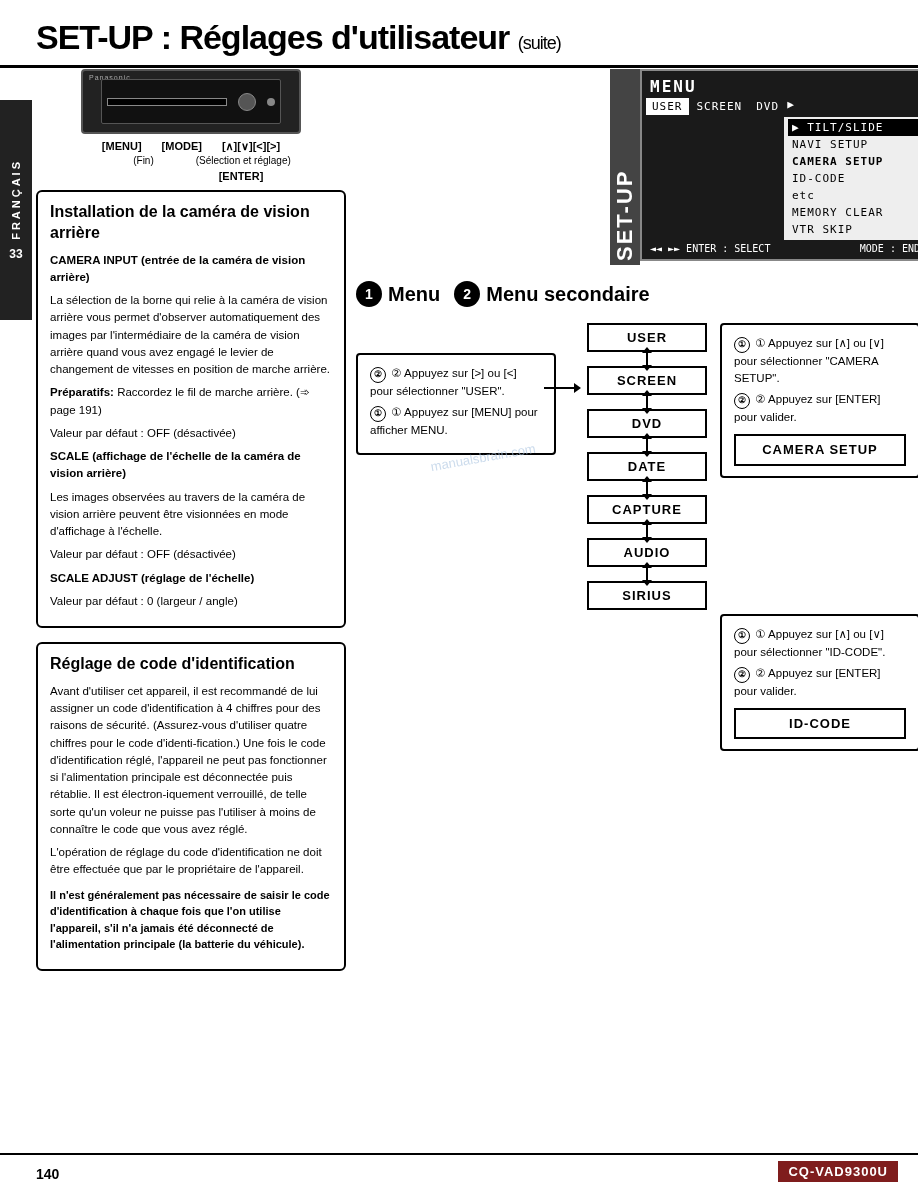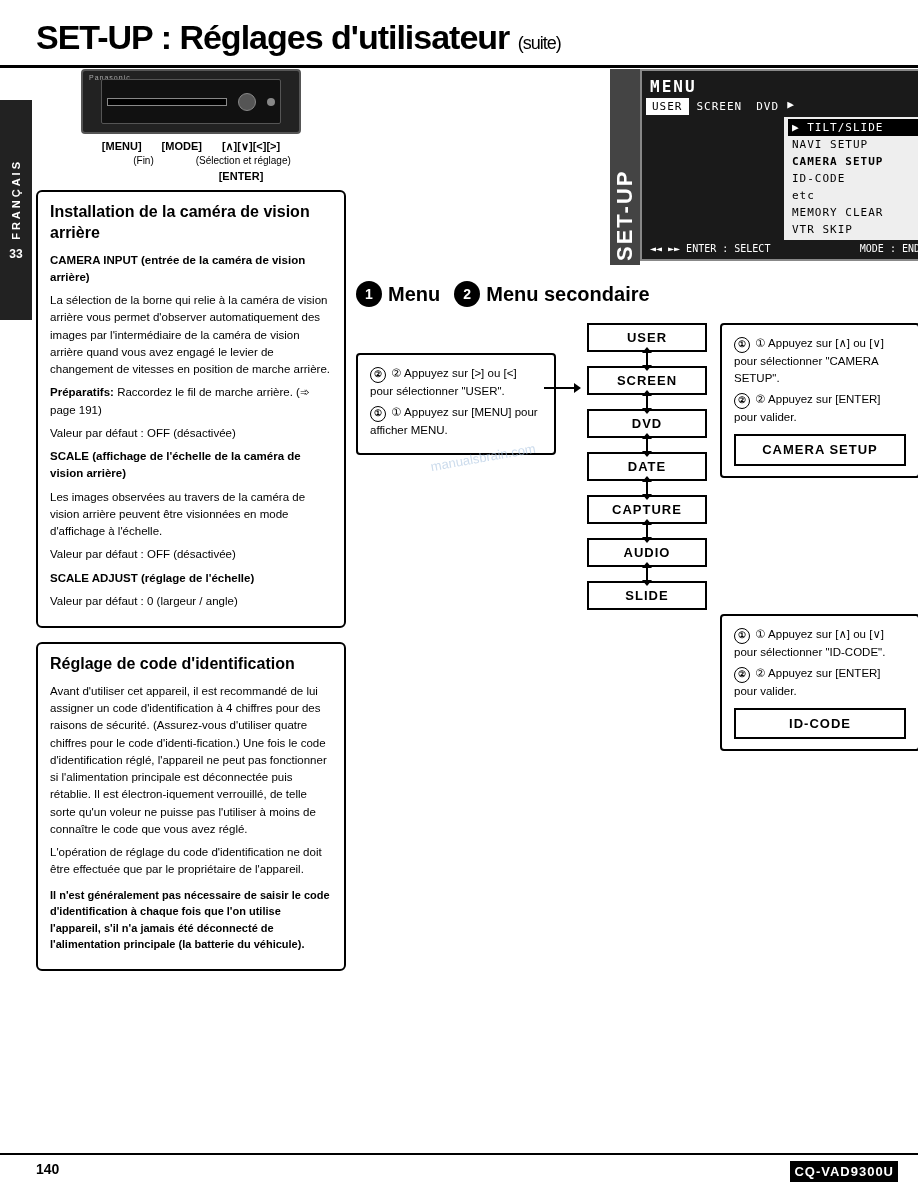--- a/index.html
+++ b/index.html
@@ -370,33 +370,33 @@
 
     
     .footer {
       position: absolute;
       bottom: 0;
       left: 0;
       right: 0;
       border-top: 2px solid #000;
       display: flex;
       justify-content: space-between;
-      align-items: flex-start;
+      align-items: flex-end;
       padding: 6px 20px 6px 36px;
     }
     .footer-page {
       font-size: 14px;
       font-weight: bold;
     }
     .footer-model {
-      background: #000000;
+      background: #7f1d1d;
       color: #fff;
       font-size: 13px;
       font-weight: bold;
-      padding: 3px 4px;
+      padding: 3px 10px;
       letter-spacing: 1px;
     }
 
     
     .circle-small {
       width: 16px;
       height: 16px;
       background: #fff;
       border: 1.5px solid #000;
       border-radius: 50%;
@@ -600,21 +600,21 @@
           <div class="flow-double-arrow"></div>
           <div class="flow-box">
             <span>CAPTURE</span>
           </div>
           <div class="flow-double-arrow"></div>
           <div class="flow-box">
             <span>AUDIO</span>
           </div>
           <div class="flow-double-arrow"></div>
           <div class="flow-box">
-            <span>SLIDE</span>
+            <span>SIRIUS</span>
           </div>
         </div>
 
         <div class="right-panels">
 
           <div class="instr-panel">
             <p>
               <span class="circle-small">①</span>
               <span>① Appuyez sur [∧] ou [∨] pour sélectionner "CAMERA SETUP".</span>
             </p>

